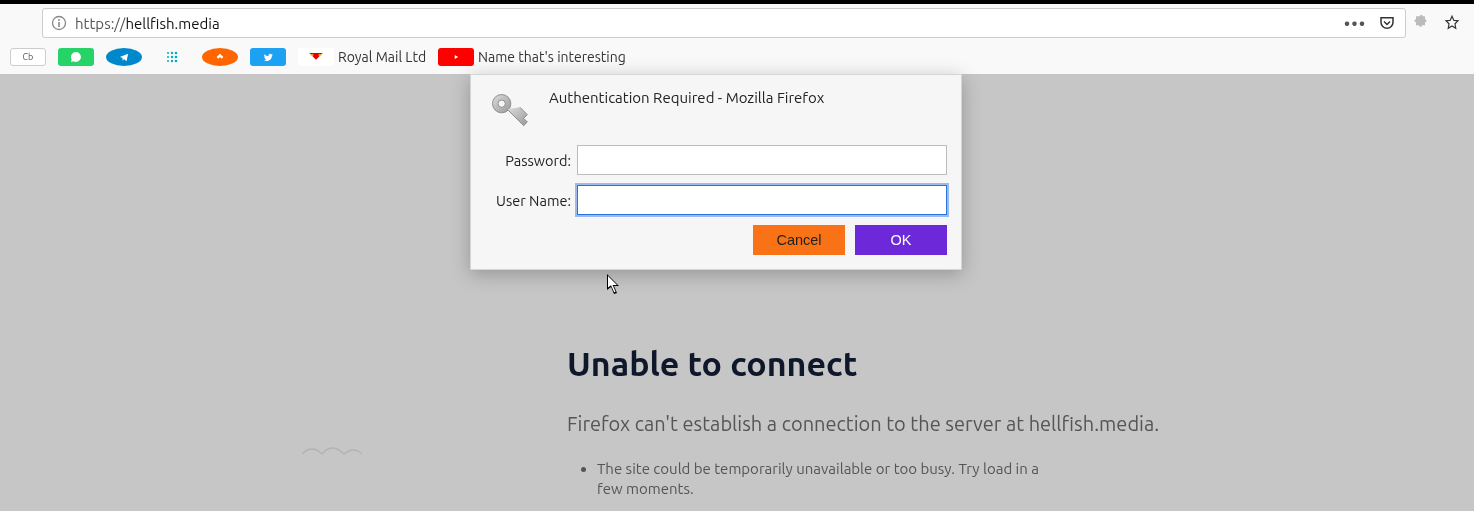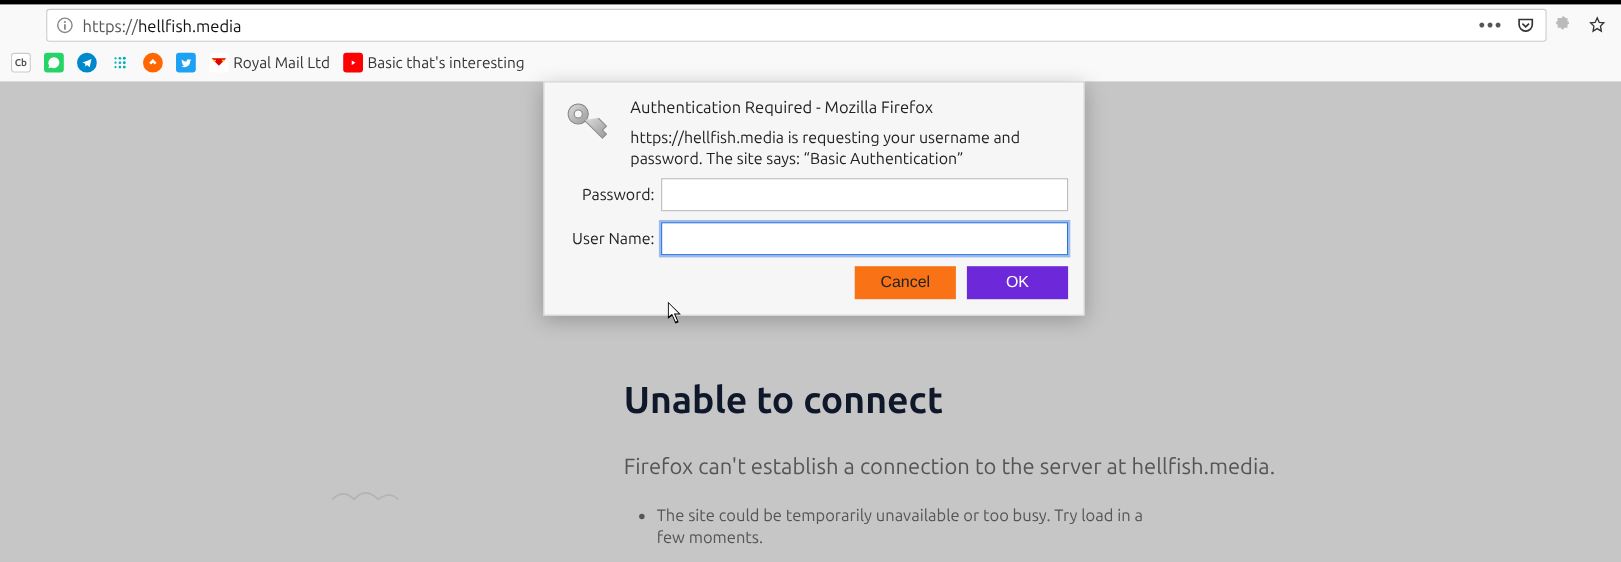--- a/index.html
+++ b/index.html
@@ -10,32 +10,32 @@
   .url-bar { flex: 1; display: flex; align-items: center; border: 1px solid #ccc; border-radius: 3px; background: #fff; height: 30px; padding: 0 8px; gap: 8px; }
   .url-info-icon { width: 16px; height: 16px; display:flex; align-items:center; justify-content:center; }
   .url-text { flex: 1; font-size: 15px; color: #777; }
   .url-text .tls { color: #555; }
   .url-text .host { color: #111; }
   .url-actions { display: flex; align-items: center; gap: 12px; color: #555; }
   .icon-btn { width: 20px; height: 20px; display:flex; align-items:center; justify-content:center; color:#555; }
   .side-icons { display:flex; gap:10px; align-items:center; padding-right:4px; }
   .bookmarks-row { display:flex; align-items:center; gap:12px; padding: 6px 10px 8px 10px; font-size: 14px; color:#333; }
   .bm { display:flex; align-items:center; gap:4px; }
-  .bm-ico { width:18px; height:18px; border-radius:3px; display:flex; align-items:center; justify-content:center; font-size:12px; color:#fff;font-weight:bold; }
+  .bm-ico { width:36px; height:18px; border-radius:3px; display:flex; align-items:center; justify-content:center; font-size:12px; color:#fff; }
   .page-area { position: relative; width: 100%; height: calc(511px - 4px - 38px - 32px); background: #c6c6c6; }
   .error-content { position:absolute; left:0; right:0; top:0; bottom:0; display:flex; justify-content:center; }
   .error-inner { max-width: 900px; width: 100%; padding-top: 270px; display:flex; gap: 40px; color:#5a5a5a; }
   .error-illust { width: 240px; min-width:240px; position:relative; }
   .error-text { flex:1; }
   .error-title { font-size: 34px; font-weight: 700; color:#0f172a; margin-bottom: 30px; }
   .error-lead { font-size: 20px; color:#555; margin-bottom: 24px; }
   .error-list { list-style: disc; padding-left: 30px; font-size: 15px; color:#555; }
   .error-list li { margin-bottom: 10px; line-height:1.35; max-width: 460px; }
   
-  .dialog { position:absolute; top: 0px; left: 494px; width: 492px; background:#f6f6f6; border:1px solid #d5d5d5; box-shadow: 0 4px 18px rgba(0,0,0,.25); padding: 14px 14px 14px 14px; z-index: 10; }
+  .dialog { position:absolute; top: 0px; left: 470px; width: 492px; background:#f6f6f6; border:1px solid #d5d5d5; box-shadow: 0 4px 18px rgba(0,0,0,.25); padding: 14px 14px 14px 14px; z-index: 10; }
   .dlg-body { display:flex; gap: 16px; margin-bottom: 8px; }
   .dlg-key { width:48px; height:48px; flex-shrink:0; display:flex; align-items:flex-start; justify-content:center; }
   .dlg-text { flex:1; }
   .dlg-title { font-size:15px; color:#222; margin-bottom:10px; }
   .dlg-msg { font-size:14.5px; color:#222; line-height:1.3; }
   .dlg-fields { margin-top:8px; }
   .field-row { display:flex; align-items:center; margin-bottom:10px; gap:6px; }
   .field-label { width:86px; text-align:right; font-size:14.5px; color:#222; }
   .field-input { flex:1; height:30px; border:1px solid #bcbcbc; background:#fff; padding:2px 6px; font-size:14px; }
   .field-input.focused { outline: none; border:1px solid #2b73e0; box-shadow: 0 0 0 2px rgba(43,115,224,.45); }
@@ -144,21 +144,21 @@
           </svg>
         </span>
         <span>Royal Mail Ltd</span>
       </div>
     <div class="bm">
         <span class="bm-ico" style="background:#ff0000;">
           <svg width="10" height="10" viewBox="0 0 24 24">
             <path fill="#fff" d="M9 7l8 5-8 5z"></path>
           </svg>
         </span>
-        <span>Basic that's interesting</span>
+        <span>Name that's interesting</span>
       </div>
   </div>
 </div>
 
 <div class="page-area">
   <div class="error-content">
     <div class="error-inner">
       <div class="error-illust">
 
         <svg style="position:absolute; left:10px; top:90px;" width="120" height="30" viewBox="0 0 120 30">
@@ -186,21 +186,20 @@
                 <stop offset="1" stop-color="#999"></stop>
             </linearGradient>
           </defs>
           <circle cx="16" cy="16" r="10" fill="url(#kg)" stroke="#888"></circle>
           <circle cx="16" cy="16" r="4" fill="#f6f6f6" stroke="#888"></circle>
           <path d="M22 22 L40 40 L44 36 L40 32 L44 28 L36 20" fill="url(#kg)" stroke="#888" stroke-linejoin="round"></path>
         </svg>
       </div>
       <div class="dlg-text">
         <div class="dlg-title">Authentication Required - Mozilla Firefox</div>
-        <div class="dlg-msg">https://hellfish.media is requesting your username and password. The site says: “Basic Authentication”</div>
       </div>
     </div>
     <div class="dlg-fields">
       <div class="field-row">
         <label class="field-label">Password:</label>
         <input class="field-input" type="password" value="" style="">
       </div>
       <div class="field-row">
         <label class="field-label">User Name:</label>
         <input class="field-input focused" type="text" value="" style="">

